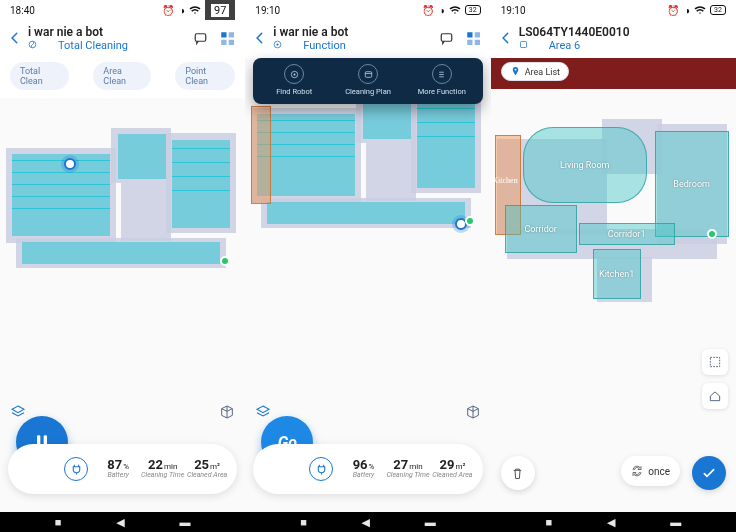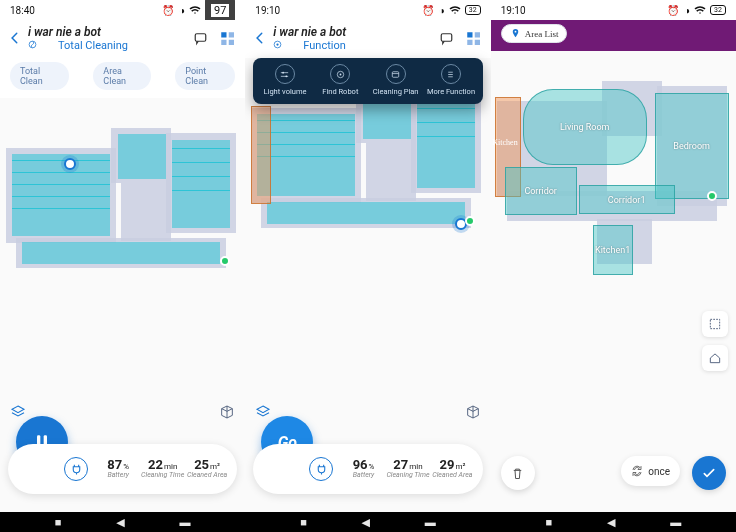--- a/index.html
+++ b/index.html
@@ -35,21 +35,21 @@
   }
   .status .right { display: flex; gap: 4px; align-items: center; }
   .ico { display:inline-flex; align-items:center; justify-content:center; }
   
   .hdr {
     height: 38px; display: flex; align-items: center; padding: 0 8px;
     background: #fff; gap: 6px;
   }
   .back { color: var(--blue); font-size: 14px; }
   .titlewrap { flex:1; display:flex; flex-direction:column; line-height:1.1; }
-  .title { font-size: 12px; font-weight: 600; color:#222;font-style:italic; }
+  .title { font-size: 12px; font-weight: 600; color:#222; }
   .sub { font-size: 11px; color: var(--blue); display:flex; align-items:flex-start; gap:21px; }
   .hdr-actions { display:flex; gap:8px; color:#333; }
   .hdr-ico { width:18px; height:18px; }
   
   .chips {
     display:flex; gap:24px; padding: 4px 10px 8px; background:#fff;
   }
   .chip {
     padding: 4px 10px; border-radius: 14px; background: #eef3fb;
     color: #5a7ba8; font-size: 9px;
@@ -314,30 +314,20 @@
             <rect x="3" y="3" width="7" height="7" fill="#1976d2"></rect>
             <rect x="13" y="3" width="7" height="7" fill="#8fb6e6"></rect>
             <rect x="3" y="13" width="7" height="7" fill="#8fb6e6"></rect>
             <rect x="13" y="13" width="7" height="7" fill="#8fb6e6"></rect>
           </svg>
       </span>
     </div>
   </div>
 
   <div class="dd">
-    <div class="dd-item">
-      <span class="ring">
-        <svg width="11" height="11" viewBox="0 0 24 24">
-            <path d="M4 8h16M4 16h16" stroke="#cfe0f0" stroke-width="1.6"></path>
-            <circle cx="9" cy="8" r="2" fill="#cfe0f0"></circle>
-            <circle cx="16" cy="16" r="2" fill="#cfe0f0"></circle>
-          </svg>
-      </span>
-      <span>Light volume</span>
-    </div>
     <div class="dd-item">
       <span class="ring">
         <svg width="11" height="11" viewBox="0 0 24 24">
             <circle cx="12" cy="12" r="7" fill="none" stroke="#cfe0f0" stroke-width="1.6"></circle>
             <circle cx="12" cy="12" r="2" fill="#cfe0f0"></circle>
           </svg>
       </span>
       <span>Find Robot</span>
     </div>
     <div class="dd-item">
@@ -431,22 +421,41 @@
       <span class="ico">◑</span>
       <span class="ico">
         <svg width="12" height="10" viewBox="0 0 12 10">
             <path d="M6 9L7 7.7a2 2 0 00-2 0zM2.2 5.5a6 6 0 017.6 0l-1 1.2a4.3 4.3 0 00-5.6 0zM.5 3.3a9 9 0 0111 0l-1 1.2a7.3 7.3 0 00-9 0z" fill="#111"></path>
           </svg>
       </span>
       <span class="ico" style="border:1px solid #111;border-radius:3px;padding:0 3px;font-size:7px;">32</span>
     </span>
   </div>
 
-
-  <div style="padding:4px 10px 8px;background:#701a75;font-family:Liberation Serif, serif;">
+  <div class="hdr">
+    <span class="back">
+      <svg width="14" height="14" viewBox="0 0 24 24">
+          <path d="M15 4l-8 8 8 8" fill="none" stroke="#1976d2" stroke-width="2.5" stroke-linecap="round"></path>
+        </svg>
+    </span>
+    <div class="titlewrap">
+      <span class="title">LS064TY1440E0010</span>
+      <span class="sub">
+        <span class="ico">
+          <svg width="9" height="9" viewBox="0 0 24 24">
+              <rect x="4" y="4" width="16" height="16" rx="2" fill="none" stroke="#1976d2" stroke-width="2"></rect>
+            </svg>
+        </span>
+        <span>Area 6</span>
+      </span>
+    </div>
+    <div class="hdr-actions" style="width:18px;"></div>
+  </div>
+
+  <div style="padding:4px 10px 8px;background:#7f1d1d;">
     <span class="area-btn">
       <span class="ico">
         <svg width="11" height="11" viewBox="0 0 24 24">
             <path d="M12 2a6 6 0 016 6c0 4-6 12-6 12S6 12 6 8a6 6 0 016-6z" fill="#1976d2"></path>
             <circle cx="12" cy="8" r="2" fill="#fff"></circle>
           </svg>
       </span>
       <span>Area List</span>
     </span>
   </div>
@@ -464,24 +473,24 @@
       </div>
       <div class="tealzone" style="left:26px;top:-2px;width:124px;height:76px;border-radius:30px;">
         <span>Living Room</span>
       </div>
       <div class="tealzone" style="left:8px;top:76px;width:72px;height:48px;">
         <span>Corridor</span>
       </div>
       <div class="tealzone" style="left:158px;top:2px;width:74px;height:106px;">
         <span>Bedroom</span>
       </div>
-      <div class="tealzone" style="left:82px;top:94px;width:96px;height:29px;">
+      <div class="tealzone" style="left:82px;top:94px;width:96px;height:22px;">
         <span>Corridor1</span>
       </div>
-      <div class="tealzone" style="left:96px;top:134px;width:40px;height:50px;">
+      <div class="tealzone" style="left:96px;top:120px;width:48px;height:50px;">
         <span>Kitchen1</span>
       </div>
       <div class="dock" style="left:210px;top:100px;"></div>
     </div>
 
     <div class="sidetool" style="right:8px;top:260px;">
       <svg width="14" height="14" viewBox="0 0 24 24">
           <rect x="4" y="4" width="16" height="16" fill="none" stroke="#4c5c7a" stroke-width="1.6" stroke-dasharray="3 2"></rect>
         </svg>
     </div>

